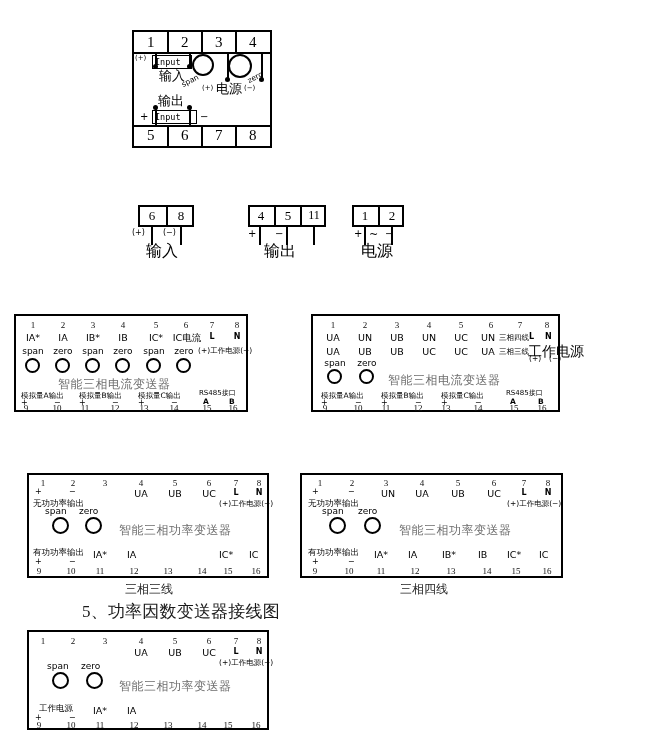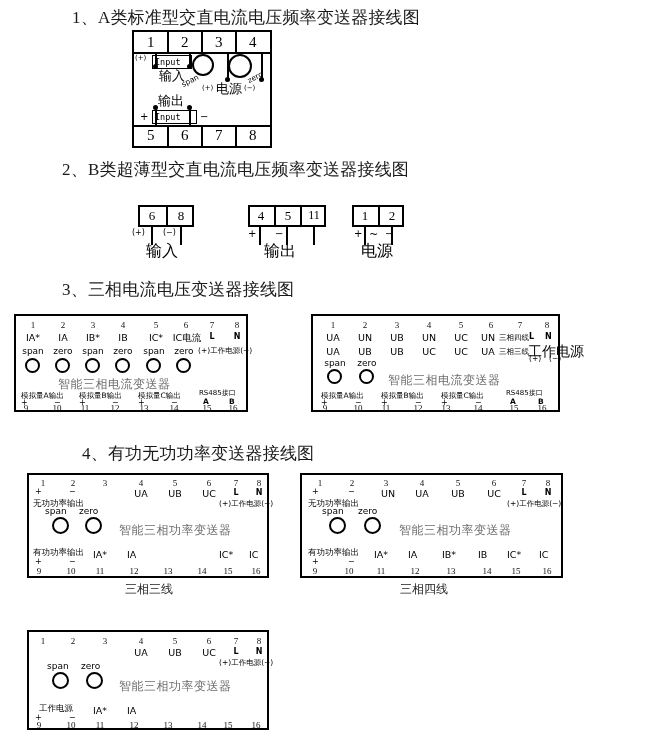--- a/index.html
+++ b/index.html
@@ -108,21 +108,20 @@
   .t2cn{
     position:absolute;font-family:"Liberation Serif","DejaVu Serif",serif;
     font-size:16px;white-space:nowrap;line-height:1;color:#000;
   }
 </style>
 </head>
 <body>
 
 <div class="page">
 
-  <div class="heading" style="left:72px;top:6px;">1、A类标准型交直电流电压频率变送器接线图</div>
 
   <div class="panel" id="d1">
 
     <div class="hline" style="left:0;top:20px;width:136px;"></div>
     <div class="vline" style="left:33px;top:0;height:20px;"></div>
     <div class="vline" style="left:67px;top:0;height:20px;"></div>
     <div class="vline" style="left:101px;top:0;height:20px;"></div>
 
     <div class="tnum" style="left:13px;top:3px;">1</div>
     <div class="tnum" style="left:47px;top:3px;">2</div>
@@ -164,21 +163,20 @@
     <div class="cn" style="left:24px;top:62px;">输出</div>
     <div class="boxlbl" style="left:18px;top:78px;width:45px;">Input</div>
     <div class="dot" style="left:19px;top:73px;"></div>
     <div class="dot" style="left:53px;top:73px;"></div>
     <div class="vline" style="left:21px;top:75px;height:18px;"></div>
     <div class="vline" style="left:55px;top:75px;height:18px;"></div>
     <div class="tiny" style="left:6px;top:80px;font-size:10px;">+</div>
     <div class="tiny" style="left:66px;top:80px;font-size:10px;">−</div>
   </div>
 
-  <div class="heading" style="left:62px;top:158px;">2、B类超薄型交直电流电压频率变送器接线图</div>
 
   <div>
     <div class="t2box" style="left:138px;top:205px;width:56px;height:22px;"></div>
     <div style="position:absolute;left:166px;top:205px;width:2px;height:22px;background:#000;"></div>
     <div class="t2cell" style="left:138px;top:209px;width:28px;">6</div>
     <div class="t2cell" style="left:168px;top:209px;width:26px;">8</div>
     <div class="t2lead" style="left:151px;top:227px;height:18px;"></div>
     <div class="t2lead" style="left:180px;top:227px;height:18px;"></div>
     <div class="t2sign" style="left:132px;top:229px;">(+)</div>
     <div class="t2sign" style="left:163px;top:229px;">(−)</div>
@@ -206,21 +204,20 @@
     <div class="t2cell" style="left:352px;top:209px;width:26px;">1</div>
     <div class="t2cell" style="left:380px;top:209px;width:24px;">2</div>
     <div class="t2lead" style="left:364px;top:227px;height:18px;"></div>
     <div class="t2lead" style="left:391px;top:227px;height:18px;"></div>
     <div class="t2sign" style="left:354px;top:229px;font-size:10px;">+</div>
     <div class="t2sign" style="left:369px;top:229px;font-size:11px;">~</div>
     <div class="t2sign" style="left:385px;top:229px;font-size:10px;">−</div>
     <div class="t2cn" style="left:361px;top:243px;">电源</div>
   </div>
 
-  <div class="heading" style="left:62px;top:278px;">3、三相电流电压变送器接线图</div>
 
   <div class="panel" style="left:14px;top:314px;width:234px;height:98px;">
 
     <div class="num" style="left:5px;top:5px;width:24px;text-align:center;">1</div>
     <div class="num" style="left:35px;top:5px;width:24px;text-align:center;">2</div>
     <div class="num" style="left:65px;top:5px;width:24px;text-align:center;">3</div>
     <div class="num" style="left:95px;top:5px;width:24px;text-align:center;">4</div>
     <div class="num" style="left:128px;top:5px;width:24px;text-align:center;">5</div>
     <div class="num" style="left:158px;top:5px;width:24px;text-align:center;">6</div>
     <div class="num" style="left:185px;top:5px;width:22px;text-align:center;">7</div>
@@ -332,21 +329,20 @@
     <div class="num" style="left:4px;top:88px;width:16px;text-align:center;">9</div>
     <div class="num" style="left:36px;top:88px;width:18px;text-align:center;">10</div>
     <div class="num" style="left:64px;top:88px;width:18px;text-align:center;">11</div>
     <div class="num" style="left:96px;top:88px;width:18px;text-align:center;">12</div>
     <div class="num" style="left:124px;top:88px;width:18px;text-align:center;">13</div>
     <div class="num" style="left:156px;top:88px;width:18px;text-align:center;">14</div>
     <div class="num" style="left:192px;top:88px;width:18px;text-align:center;">15</div>
     <div class="num" style="left:220px;top:88px;width:18px;text-align:center;">16</div>
   </div>
 
-  <div class="heading" style="left:82px;top:442px;">4、有功无功功率变送器接线图</div>
 
   <div class="panel" style="left:27px;top:473px;width:242px;height:105px;">
     <div class="num" style="left:4px;top:4px;width:20px;text-align:center;">1</div>
     <div class="num" style="left:34px;top:4px;width:20px;text-align:center;">2</div>
     <div class="num" style="left:66px;top:4px;width:20px;text-align:center;">3</div>
     <div class="num" style="left:100px;top:4px;width:24px;text-align:center;">4</div>
     <div class="num" style="left:134px;top:4px;width:24px;text-align:center;">5</div>
     <div class="num" style="left:168px;top:4px;width:24px;text-align:center;">6</div>
     <div class="num" style="left:196px;top:4px;width:22px;text-align:center;">7</div>
     <div class="num" style="left:220px;top:4px;width:20px;text-align:center;">8</div>
@@ -433,20 +429,21 @@
     <div class="num" style="left:38px;top:92px;width:18px;text-align:center;">10</div>
     <div class="num" style="left:70px;top:92px;width:18px;text-align:center;">11</div>
     <div class="num" style="left:104px;top:92px;width:18px;text-align:center;">12</div>
     <div class="num" style="left:140px;top:92px;width:18px;text-align:center;">13</div>
     <div class="num" style="left:176px;top:92px;width:18px;text-align:center;">14</div>
     <div class="num" style="left:205px;top:92px;width:18px;text-align:center;">15</div>
     <div class="num" style="left:236px;top:92px;width:18px;text-align:center;">16</div>
   </div>
   <div class="cap" style="left:400px;top:581px;">三相四线</div>
 
+  <div class="heading" style="left:82px;top:600px;">5、功率因数变送器接线图</div>
 
   <div class="panel" style="left:27px;top:630px;width:242px;height:100px;">
     <div class="num" style="left:4px;top:5px;width:20px;text-align:center;">1</div>
     <div class="num" style="left:34px;top:5px;width:20px;text-align:center;">2</div>
     <div class="num" style="left:66px;top:5px;width:20px;text-align:center;">3</div>
     <div class="num" style="left:100px;top:5px;width:24px;text-align:center;">4</div>
     <div class="num" style="left:134px;top:5px;width:24px;text-align:center;">5</div>
     <div class="num" style="left:168px;top:5px;width:24px;text-align:center;">6</div>
     <div class="num" style="left:196px;top:5px;width:22px;text-align:center;">7</div>
     <div class="num" style="left:220px;top:5px;width:20px;text-align:center;">8</div>

